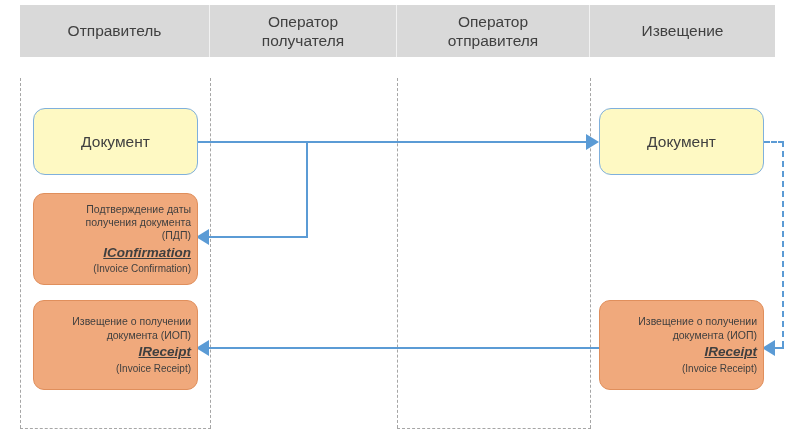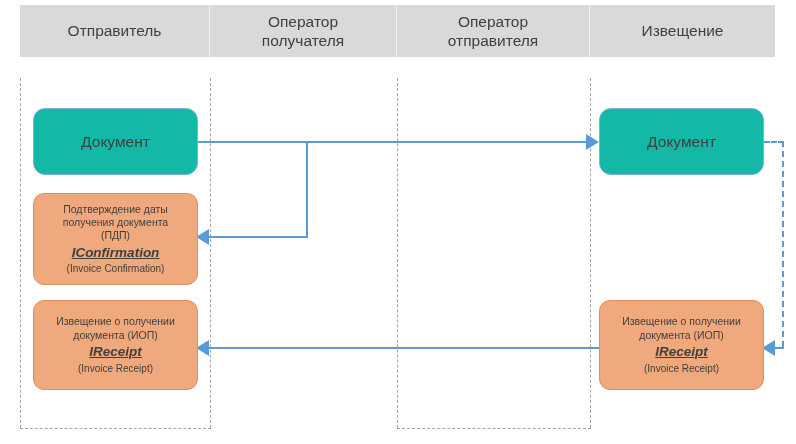--- a/index.html
+++ b/index.html
@@ -70,32 +70,33 @@
   .node {
     position: absolute;
     box-sizing: border-box;
     display: flex;
     flex-direction: column;
     align-items: center;
     justify-content: center;
     text-align: center;
   }
   .node-blue {
-    background: #14b8a6;
+    background: #fef9c3;
     border: 1px solid #7fb0dd;
     border-radius: 12px;
     color: #404040;
     font-size: 15.5px;
   }
   .node-orange {
     background: #f0a97c;
     border: 1px solid #e08f5c;
     border-radius: 11px;
     color: #3f3f3f;
-    padding: 4px 12px;
+    padding: 4px 6px;
+    text-align: right;
   }
   .ln { display: block; width: 100%; }
   .ln-ru  { font-size: 10.5px; line-height: 1.28; }
   .ln-code{ font-size: 13.5px; font-weight: bold; font-style: italic; line-height: 1.45; text-decoration: underline; }
   .ln-en  { font-size: 10px; line-height: 1.3; }
 
   
   .conn {
     position: absolute;
     background: #5b9bd5;

